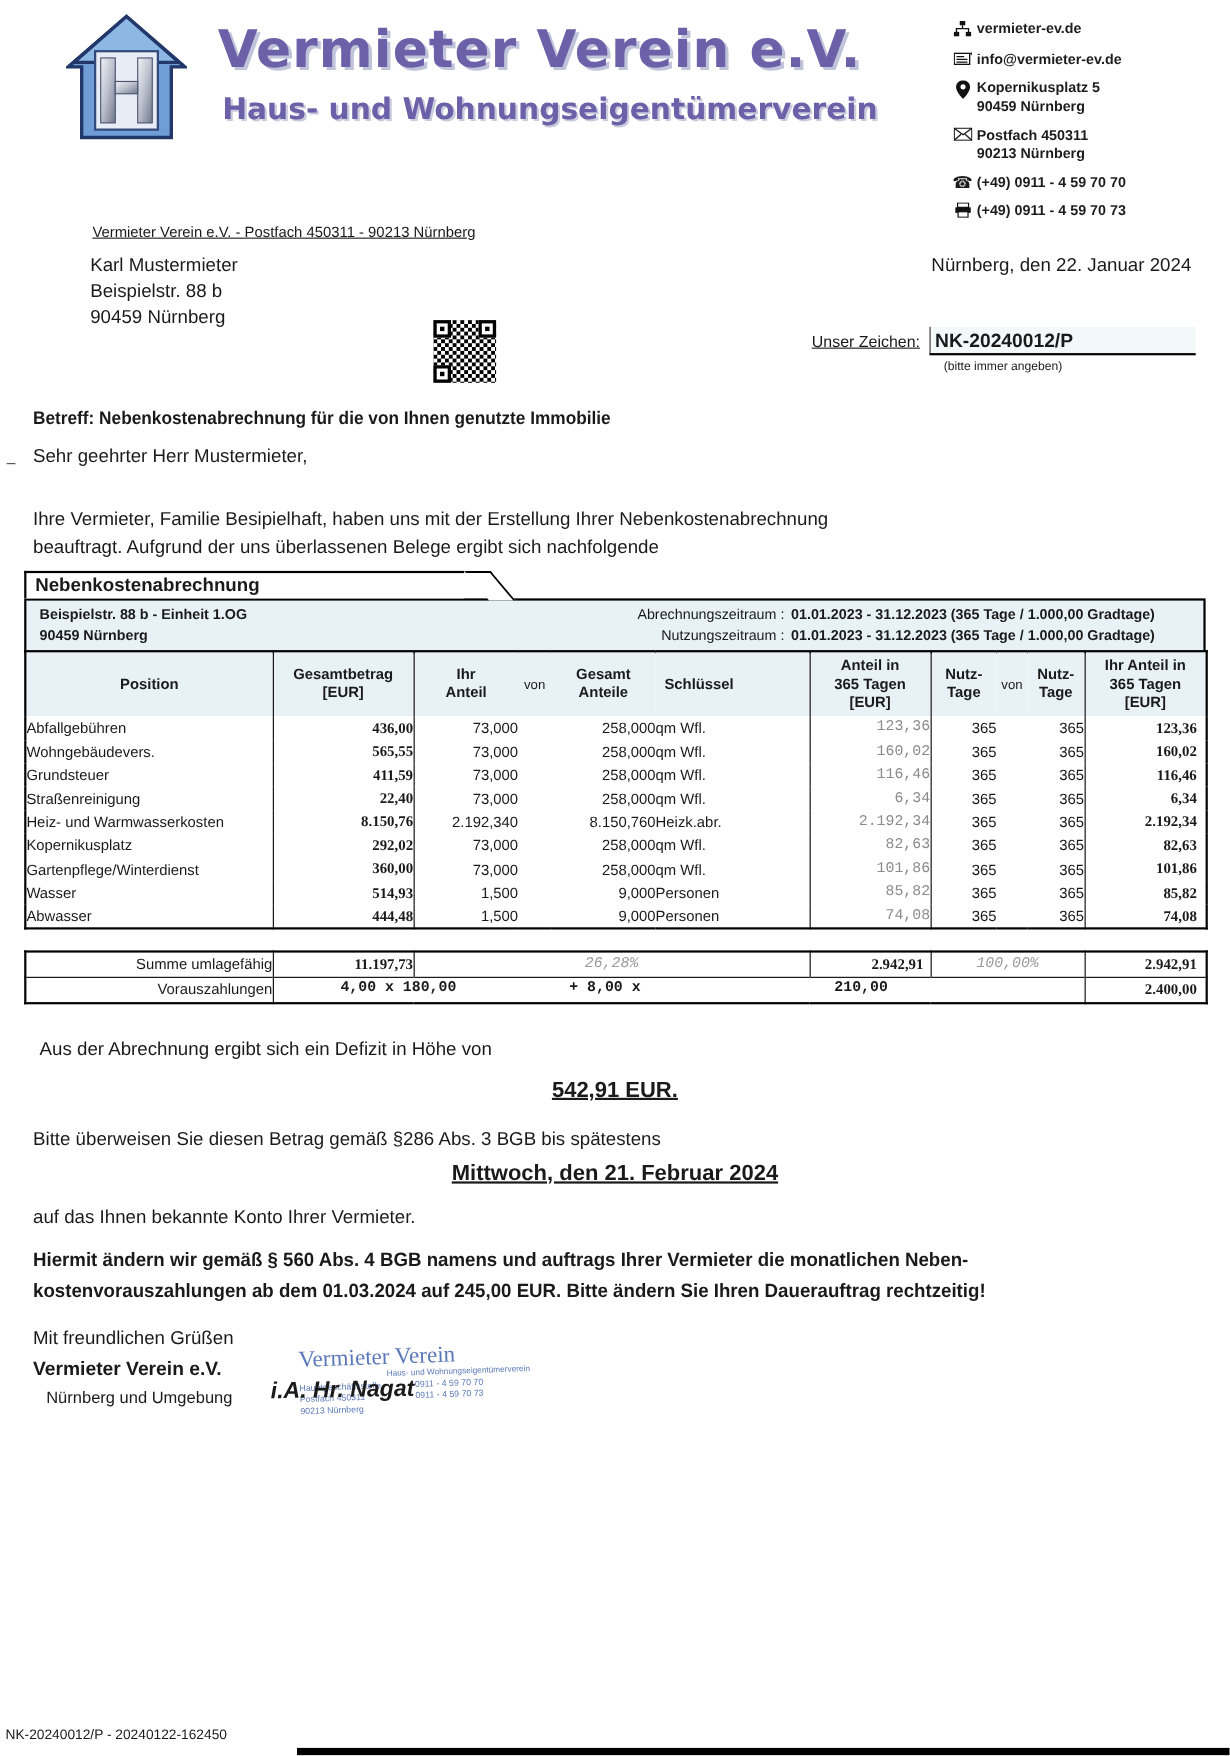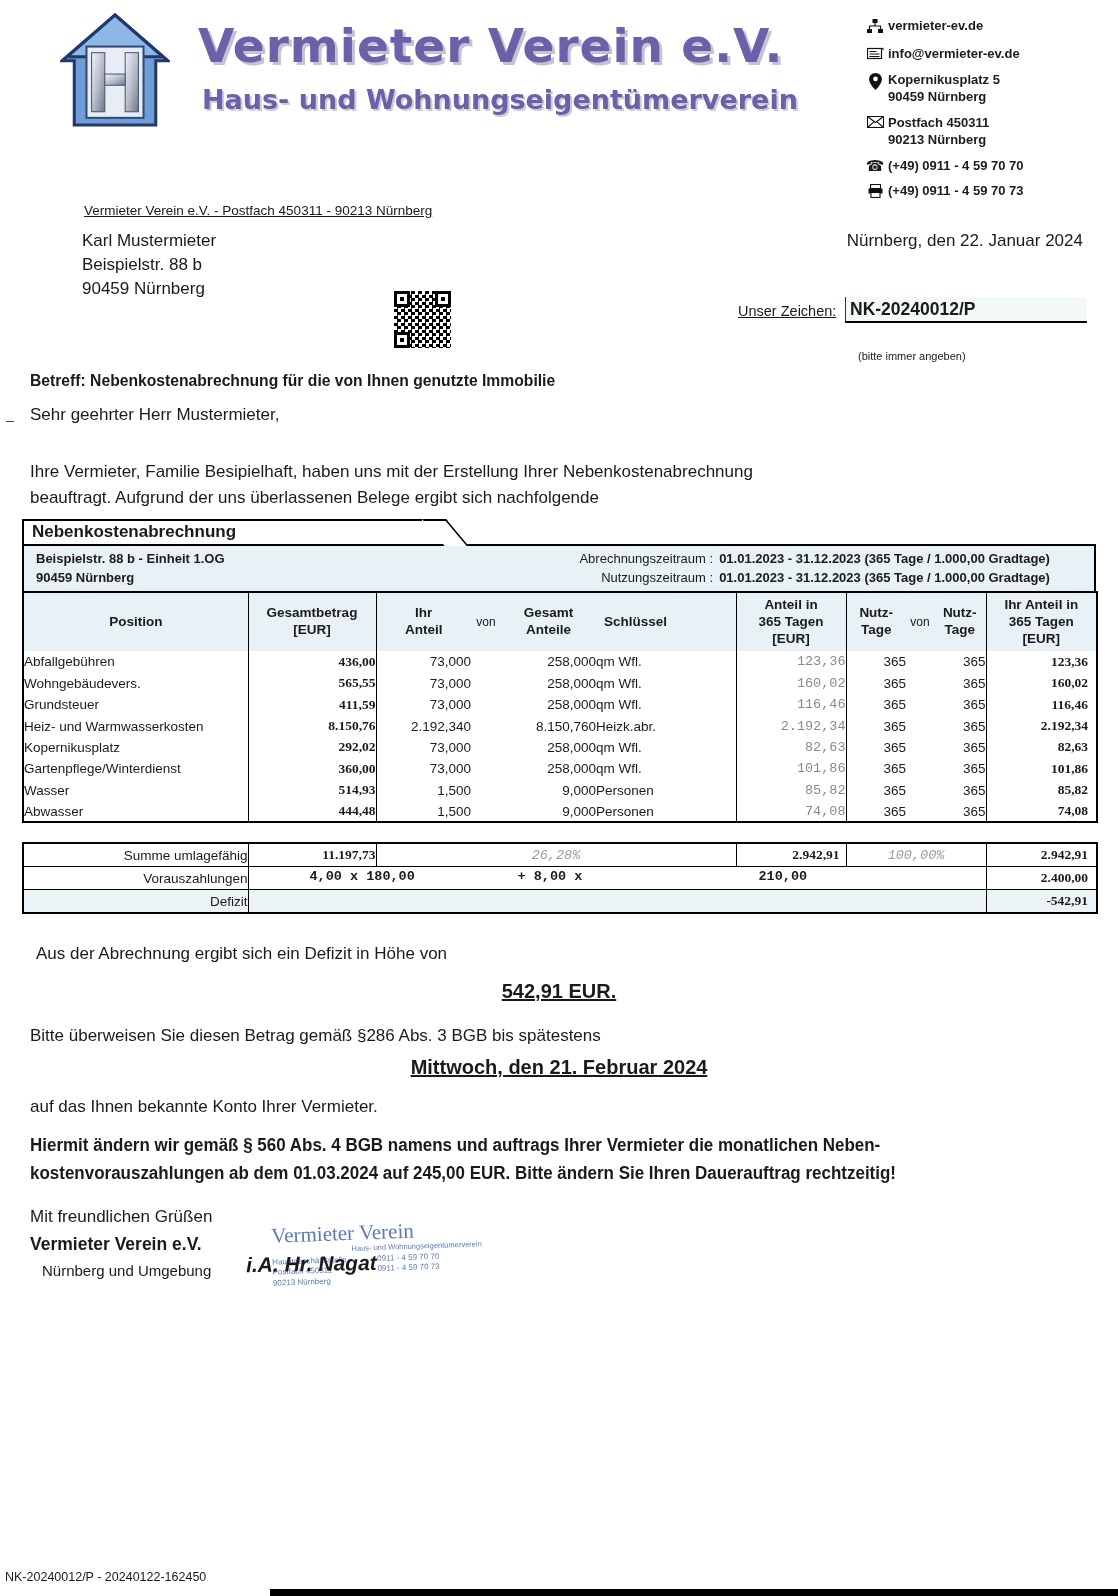--- a/index.html
+++ b/index.html
@@ -23,21 +23,21 @@
   .date-line{position:absolute;right:35px;top:231px;font-size:17px;}
   .qr{position:absolute;left:394px;top:291px;width:57px;height:57px;
       background:repeating-conic-gradient(#000 0% 25%,#fff 0% 50%) 0 0/7px 7px;}
   .qr .f{position:absolute;width:16px;height:16px;border:3px solid #000;background:#fff;box-sizing:border-box;}
   .qr .f::after{content:"";position:absolute;left:3px;top:3px;width:4px;height:4px;background:#000;}
   .qr .f1{left:0;top:0}.qr .f2{right:0;top:0}.qr .f3{left:0;bottom:0}
   .ref-label{position:absolute;left:738px;top:303px;font-size:14.5px;text-decoration:underline;}
   .ref-box{position:absolute;left:845px;top:297px;width:242px;height:26px;background:#f3f8f8;
            border-left:1px solid #333;border-bottom:2px solid #000;font-weight:bold;font-size:17.5px;
            padding:2px 0 0 4px;box-sizing:border-box;}
-  .ref-note{position:absolute;left:858px;top:327px;font-size:11px;margin-top:23px;}
+  .ref-note{position:absolute;left:858px;top:327px;font-size:11px;}
 
   
   .subject{position:absolute;left:30px;top:371px;font-weight:bold;font-size:16.5px;
            transform:scaleX(0.95);transform-origin:left;}
   .fold-mark{position:absolute;left:6px;top:421px;width:8px;border-top:1.5px solid #444;}
   .salutation{position:absolute;left:30px;top:405px;font-size:17px;}
   .intro{position:absolute;left:30px;top:459px;font-size:17px;line-height:1.55;}
 
   
   .statement{position:absolute;left:22px;top:519px;width:1074px;}
@@ -320,20 +320,33 @@
             <td></td>
             <td class="num2">258,000</td>
             <td class="br unit">qm Wfl.</td>
             <td class="br gray">116,46</td>
             <td class="ctr">365</td>
             <td></td>
             <td class="br ctr">365</td>
             <td class="mono-b" style="padding-right:8px">116,46</td>
           </tr>
       <tr class="dr">
+            <td class="br pos">Straßenreinigung</td>
+            <td class="br mono-b">22,40</td>
+            <td class="num">73,000</td>
+            <td></td>
+            <td class="num2">258,000</td>
+            <td class="br unit">qm Wfl.</td>
+            <td class="br gray">6,34</td>
+            <td class="ctr">365</td>
+            <td></td>
+            <td class="br ctr">365</td>
+            <td class="mono-b" style="padding-right:8px">6,34</td>
+          </tr>
+      <tr class="dr">
             <td class="br pos">Heiz- und Warmwasserkosten</td>
             <td class="br mono-b">8.150,76</td>
             <td class="num">2.192,340</td>
             <td></td>
             <td class="num2">8.150,760</td>
             <td class="br unit">Heizk.abr.</td>
             <td class="br gray">2.192,34</td>
             <td class="ctr">365</td>
             <td></td>
             <td class="br ctr">365</td>
@@ -414,25 +427,20 @@
       </tr>
       <tr>
         <td class="br slabel">Vorauszahlungen</td>
         <td class="vz-cell br" colspan="4">
           <span style="left:61px">4,00 x 180,00</span>
           <span style="left:269px">+ 8,00 x</span>
           <span style="left:510px">210,00</span>
         </td>
         <td class="mono-b" style="padding-right:8px">2.400,00</td>
       </tr>
-      <tr>
-        <td class="br slabel defbg">Defizit</td>
-        <td class="br defbg" colspan="4"></td>
-        <td class="mono-b defbg" style="padding-right:8px">-542,91</td>
-      </tr>
     </tbody>
       </table>
   </div>
 
   <div class="t1">Aus der Abrechnung ergibt sich ein Defizit in Höhe von</div>
   <div class="amount">542,91 EUR.</div>
   <div class="t2">Bitte überweisen Sie diesen Betrag gemäß §286 Abs. 3 BGB bis spätestens</div>
   <div class="deadline">Mittwoch, den 21. Februar 2024</div>
   <div class="t3">auf das Ihnen bekannte Konto Ihrer Vermieter.</div>
   <div class="notice">

